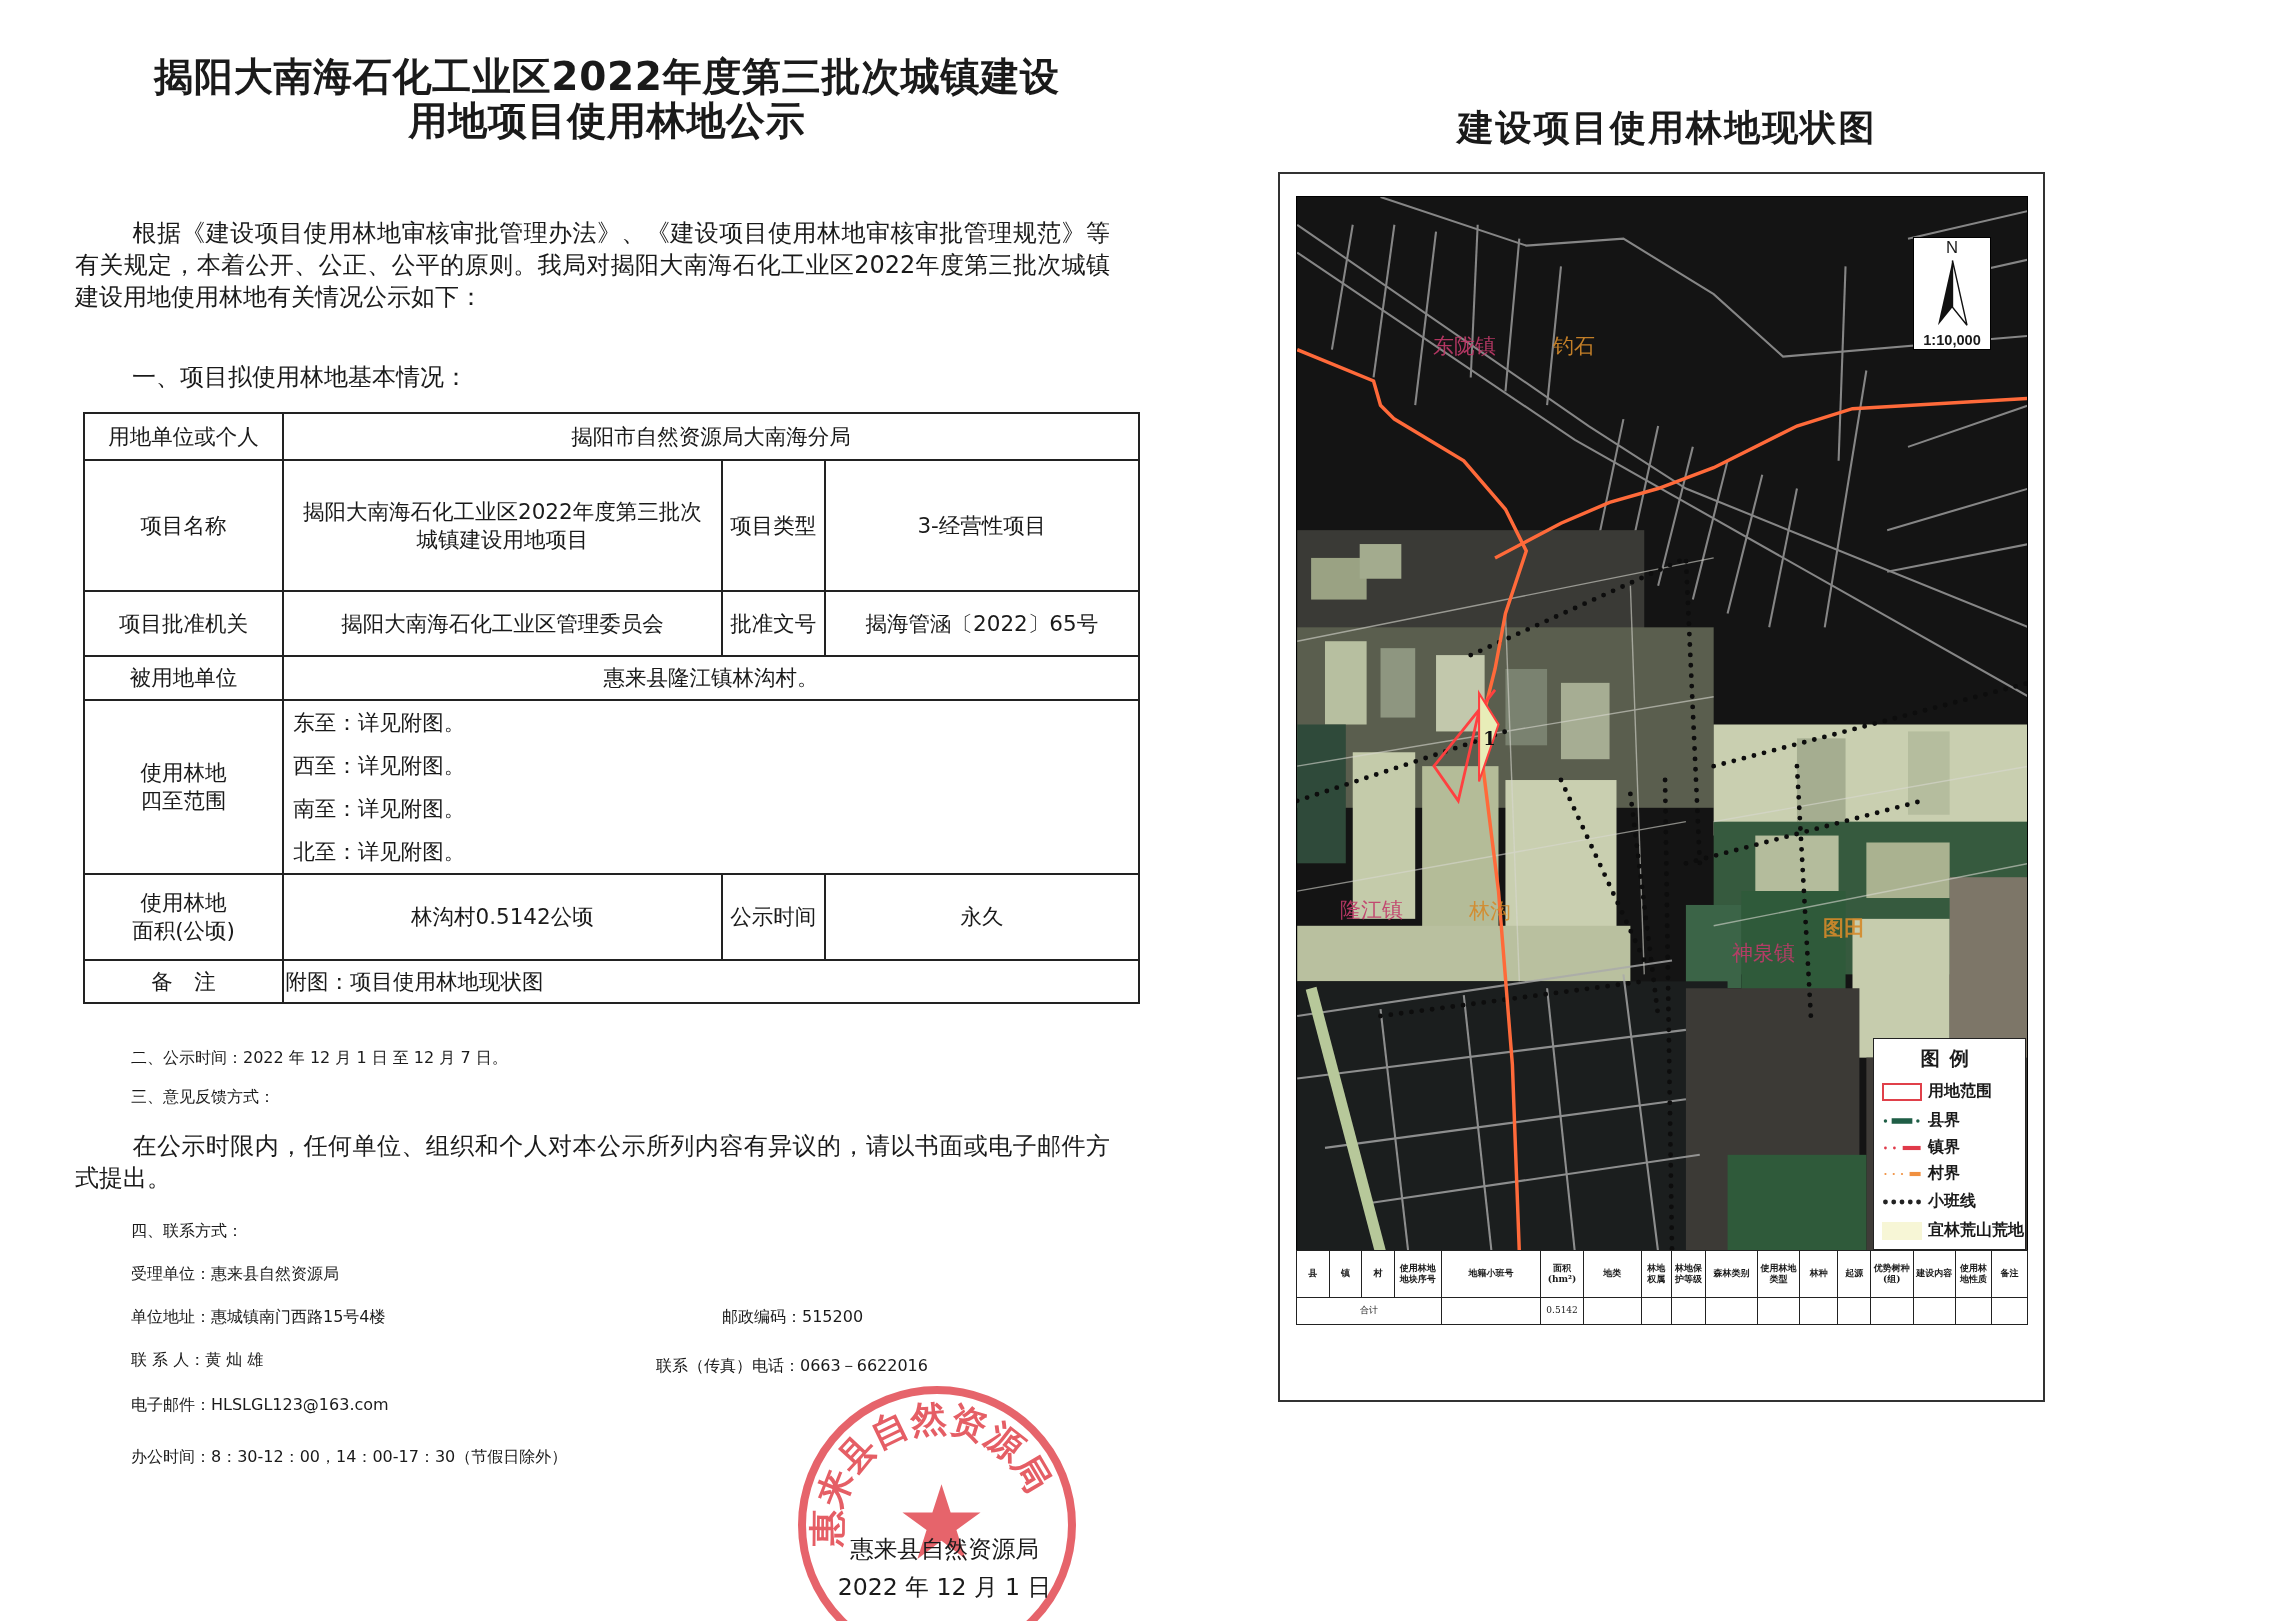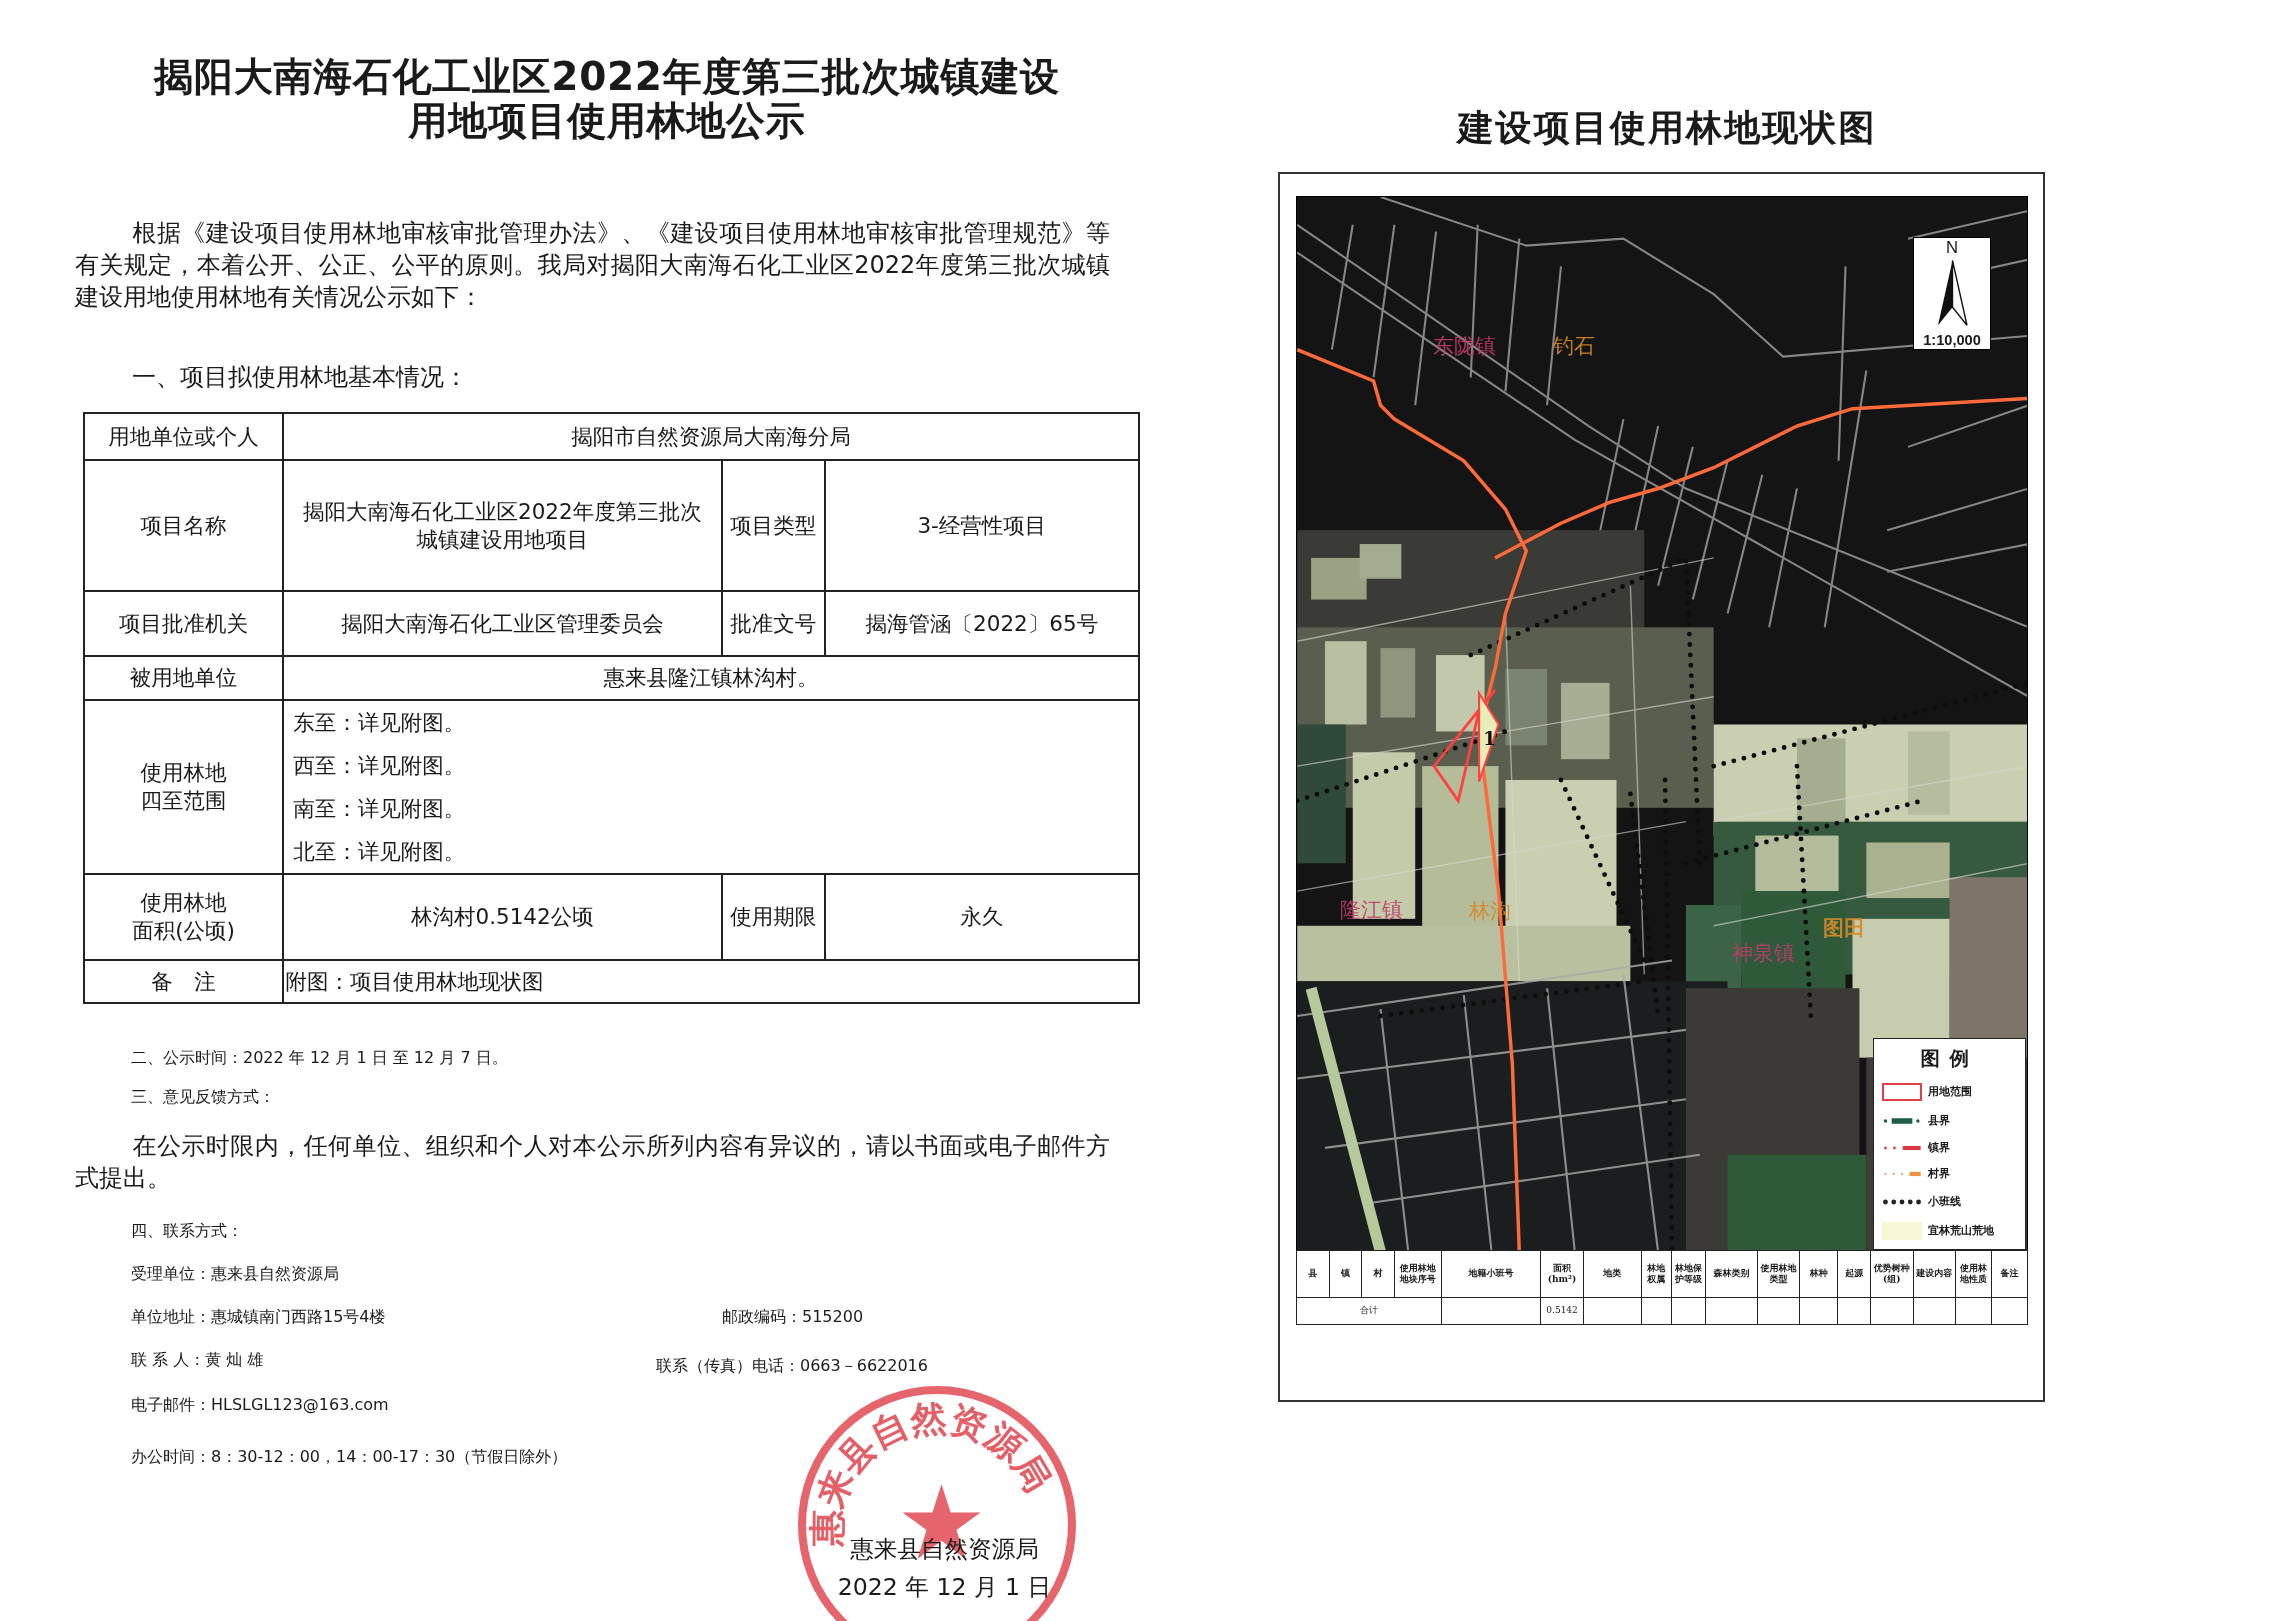--- a/index.html
+++ b/index.html
@@ -42,21 +42,21 @@
   .north { left: 1913px; top: 237px; width: 76px; height: 111px; background: #fff; border: 0.7px solid #000; }
   .north .n { position: absolute; top: 0; width: 100%; text-align: center; font-size: 16.7px; font-family: "Liberation Sans", sans-serif; }
   .north .scale { position: absolute; bottom: 1.4px; width: 100%; text-align: center; font-size: 14.6px; font-weight: bold; font-family: "Liberation Sans", sans-serif; }
   .north svg { position: absolute; left: 21px; top: 21px; }
 
   .place { font-family: "DejaVu Serif", "Liberation Serif", serif; font-size: 21px; opacity: 0.9; }
   .pink { color: #c23a6a; } .orange { color: #d58a2a; }
 
   .legend { left: 1873px; top: 1038px; width: 153px; height: 212px; background: #fff; border: 1.4px solid #222; box-sizing: border-box; }
   .legend .lg-title { text-align: center; font-size: 19.4px; font-weight: bold; letter-spacing: 9.7px; margin-top: 5.6px; }
-  .lg-row { position: absolute; left: 8.3px; height: 25px; display: flex; align-items: center; font-size: 11px; font-weight: bold; }
+  .lg-row { position: absolute; left: 8.3px; height: 25px; display: flex; align-items: center; font-size: 16px; font-weight: bold; }
   .lg-sym { width: 40px; height: 18px; margin-right: 5.6px; position: relative; }
 
   table.lt { position: absolute; left: 1296px; top: 1250px; width: 732px; border-collapse: collapse; font-size: 9px; font-family: "DejaVu Serif", serif; }
   table.lt td { border: 1.4px solid #222; text-align: center; vertical-align: middle; padding: 1.4px; line-height: 11px; }
   table.lt tr.h td { height: 43px; font-weight: bold; }
   table.lt tr.r td { height: 60px; }
   table.lt tr.s td { height: 23.6px; }
 </style>
 </head>
 <body>
@@ -101,21 +101,21 @@
       <div class="bound-line">南至：详见附图。</div>
       <div class="bound-line">北至：详见附图。</div>
     </td>
   </tr>
   <tr style="height:86px;">
     <td class="lbl">
       <div>使用林地</div>
       <div>面积(公顷)</div>
     </td>
     <td>林沟村0.5142公顷</td>
-    <td>使用期限</td>
+    <td>公示时间</td>
     <td>永久</td>
   </tr>
   <tr style="height:43px;">
     <td class="lbl">备　注</td>
     <td colspan="3" class="left" style="padding:0 1.4px;">附图：项目使用林地现状图</td>
   </tr>
 </tbody>
   </table>
 
 <div class="abs line" style="top:1042px;">二、公示时间：2022 年 12 月 1 日 至 12 月 7 日。</div>

